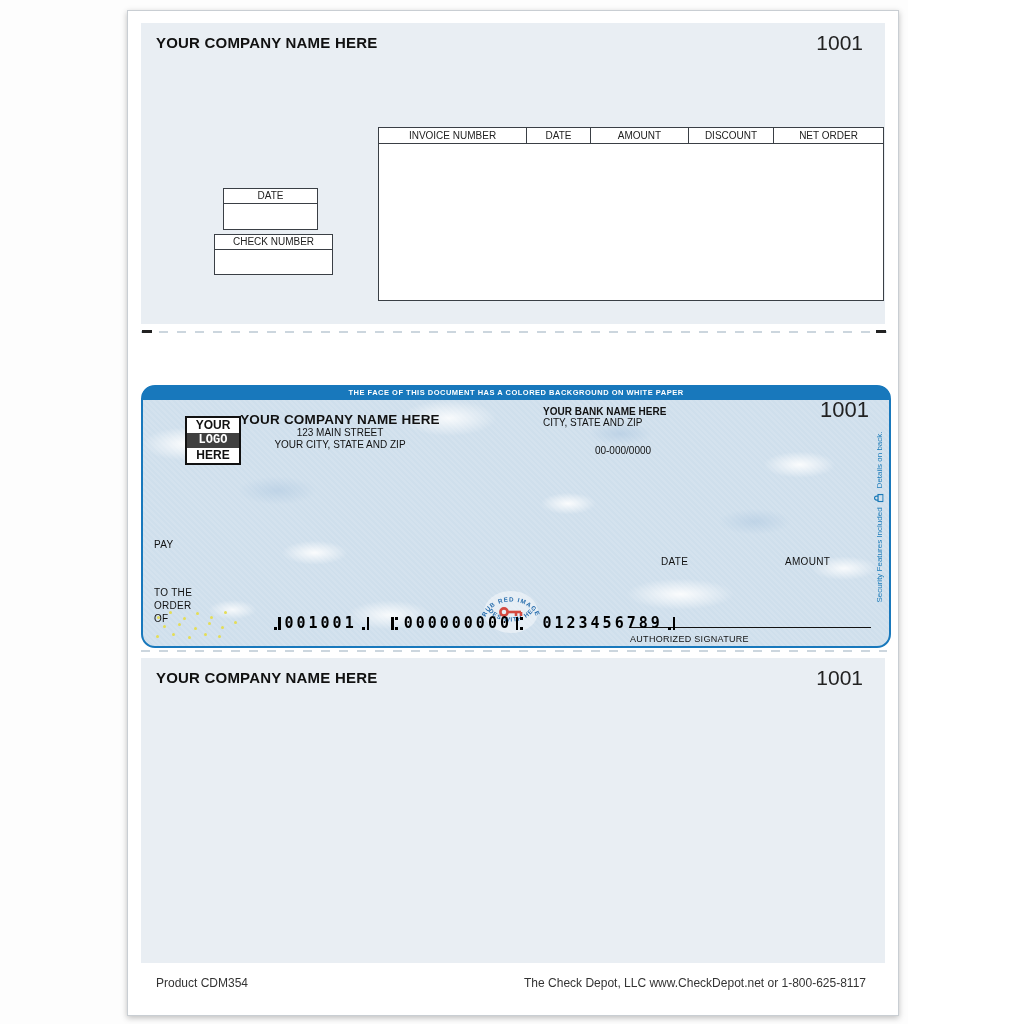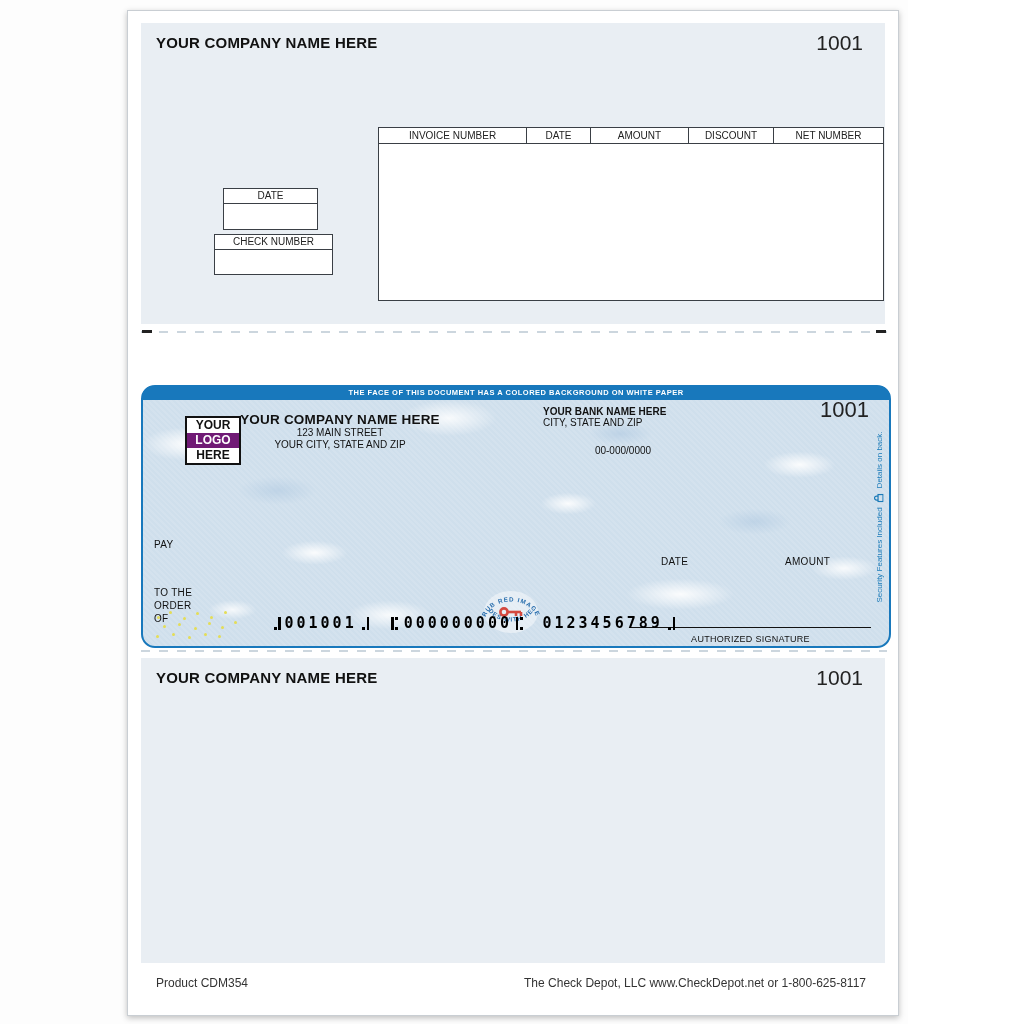--- a/index.html
+++ b/index.html
@@ -35,34 +35,34 @@
     radial-gradient(ellipse 55px 20px at 94% 70%, rgba(255,255,255,.85), transparent 60%),
     radial-gradient(ellipse 70px 24px at 33% 88%, rgba(255,255,255,.85), transparent 60%),
     radial-gradient(ellipse 40px 16px at 12% 86%, rgba(255,255,255,.8), transparent 60%),
     radial-gradient(ellipse 50px 18px at 64% 18%, rgba(173,199,224,.55), transparent 65%),
     radial-gradient(ellipse 60px 22px at 18% 40%, rgba(173,199,224,.5), transparent 65%),
     radial-gradient(ellipse 56px 20px at 82% 52%, rgba(173,199,224,.5), transparent 65%),
     repeating-linear-gradient(45deg, rgba(255,255,255,.10) 0 2px, transparent 2px 4px),
     #cfdfec; margin-top: 43px;}
   .check-banner{position:absolute;left:-1px;top:-1px;right:-1px;height:14px;background:#1878bc;border-radius:11px 11px 0 0;color:#fff;font-size:7.5px;font-weight:bold;text-align:center;line-height:14px;letter-spacing:.5px;}
   .logo-box{position:absolute;left:42px;top:29px;width:52px;border:2px solid #111;background:#fff;text-align:center;font-weight:bold;font-size:12px;line-height:15px;color:#111;}
-  .logo-box .inv{background:#701a75;color:#fff;}
+  .logo-box .inv{background:#404040;color:#fff;font-family:Liberation Mono, monospace;}
   .chk-company{position:absolute;left:92px;top:25px;width:210px;text-align:center;color:#111;}
   .chk-company .nm{font-size:13.5px;font-weight:bold;letter-spacing:.2px;}
   .chk-company .ad{font-size:10px;line-height:12px;}
   .chk-bank{position:absolute;left:400px;top:19px;width:190px;text-align:left;color:#111;}
   .chk-bank .nm{font-size:10px;font-weight:bold;}
   .chk-bank .ad{font-size:10px;line-height:12px;}
   .chk-fraction{position:absolute;left:400px;top:58px;width:160px;text-align:center;font-size:10px;color:#111;}
   .chk-number{position:absolute;right:20px;top:10px;font-size:22px;color:#222;}
   .chk-pay{position:absolute;left:11px;top:152px;font-size:10px;color:#111;letter-spacing:.3px;}
   .chk-order{position:absolute;left:11px;top:199px;font-size:10px;line-height:13px;color:#111;white-space:pre-line;letter-spacing:.3px;}
   .chk-date{position:absolute;left:518px;top:169px;font-size:10px;color:#111;letter-spacing:.3px;}
   .chk-amount{position:absolute;left:642px;top:169px;font-size:10px;color:#111;letter-spacing:.3px;}
-  .sig{position:absolute;left:487px;top:240px;width:241px;border-top:1.5px solid #111;text-align:center;}
+  .sig{position:absolute;left:487px;top:240px;width:241px;border-top:1.5px solid #111;text-align:left;}
   .sig span{font-size:9px;color:#111;letter-spacing:.3px;}
   .vsec{position:absolute;right:1px;top:0;height:100%;width:18px;display:flex;align-items:center;justify-content:center;}
   .vsec .inner{transform:rotate(-90deg);white-space:nowrap;display:flex;align-items:center;gap:5px;font-size:8px;color:#1a7ab8;}
   .seal{position:absolute;left:336px;top:198px;}
   
   .dots{position:absolute;left:23px;top:597px;width:92px;height:34px;}
   .dots i{position:absolute;width:3px;height:3px;border-radius:50%;background:#e4dd55;}
   .micr{position:absolute;left:140px;top:602px;height:20px;display:flex;align-items:center;font-family:"DejaVu Sans Mono",monospace;font-weight:bold;font-size:15px;letter-spacing:3px;color:#000;}
   .micr .gap{width:14px;}
   .sym{display:inline-flex;height:13px;margin:0 4px;align-items:stretch;}
@@ -85,21 +85,21 @@
       <div class="stub-company">YOUR COMPANY NAME HERE</div>
       <div class="stub-number">1001</div>
     </div>
 
     <div class="inv-table">
       <div class="inv-head">
         <div class="cell" style="width:147px">INVOICE NUMBER</div>
         <div class="cell" style="width:63px">DATE</div>
         <div class="cell" style="width:97px">AMOUNT</div>
         <div class="cell" style="width:84px">DISCOUNT</div>
-        <div class="cell" style="flex:1">NET NUMBER</div>
+        <div class="cell" style="flex:1">NET ORDER</div>
       </div>
       <div class="inv-body"></div>
     </div>
 
     <div class="mini-box" style="left:95px;top:177px;width:93px;">
       <div class="mb-head">DATE</div>
       <div class="mb-body" style="height:25px"></div>
     </div>
     <div class="mini-box" style="left:86px;top:223px;width:117px;">
       <div class="mb-head">CHECK NUMBER</div>

